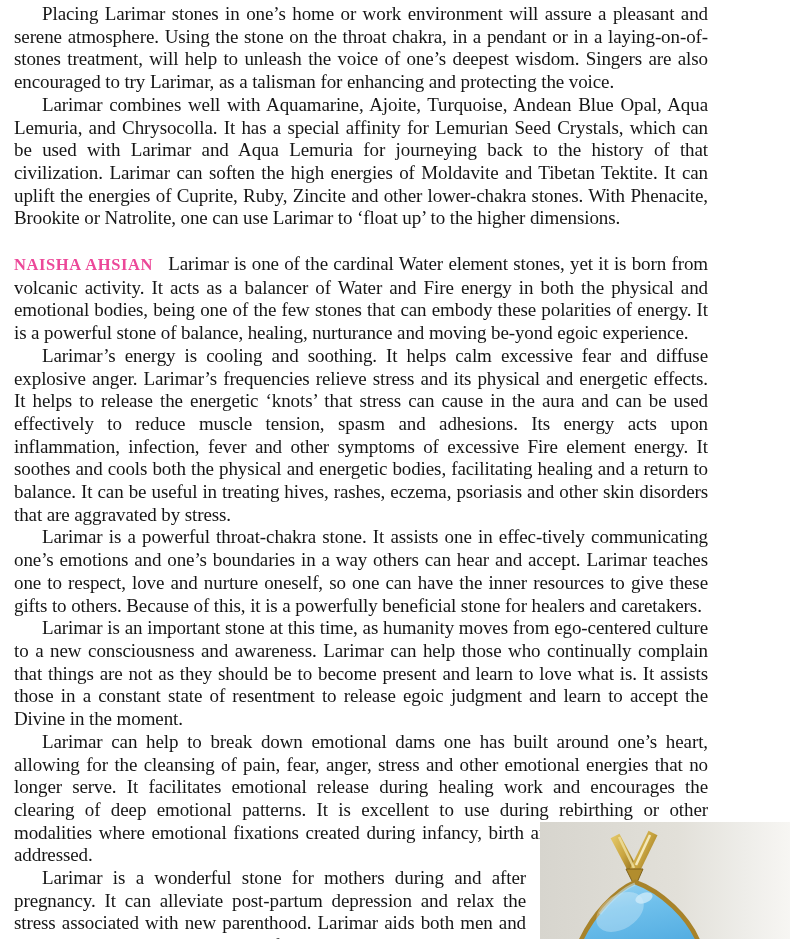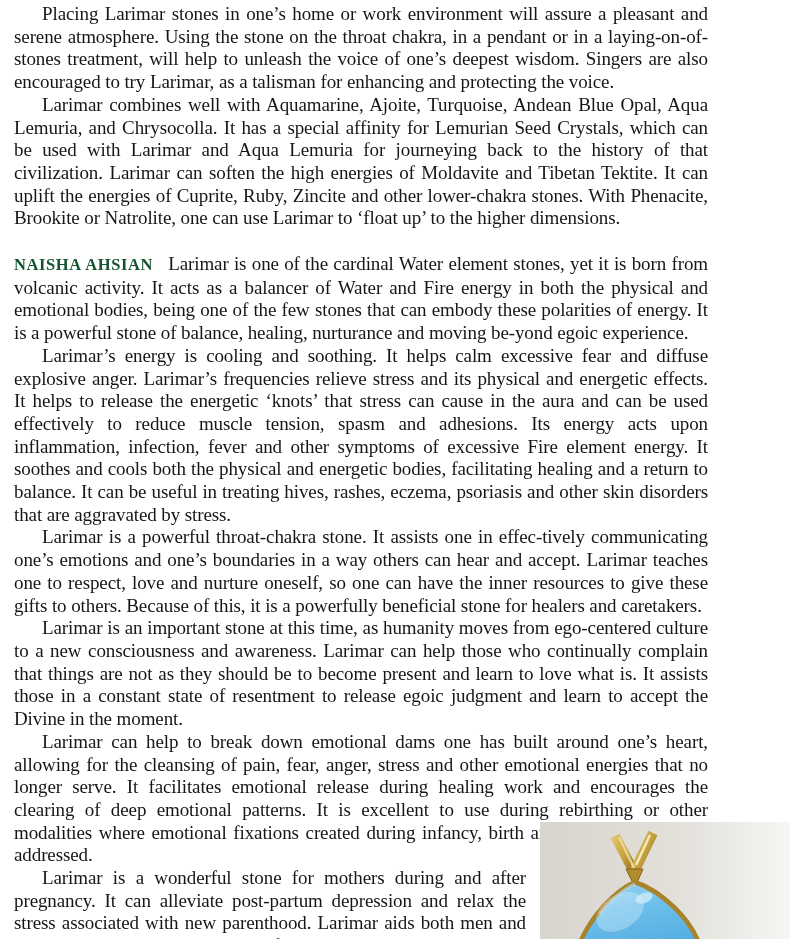--- a/index.html
+++ b/index.html
@@ -12,21 +12,21 @@
   .text-col {
     position:absolute; left:14px; top:3px; width:694px;
     font-size:19px; line-height:22.7px;
     text-align:justify; letter-spacing:-0.1px;
   }
   .text-col p { margin:0; padding:0; }
   p.ind { text-indent:28px; }
   p.gap { margin-top:23px; }
   p.wrap { margin-right:182px; }
   .author-heading {
-    color:#14532d; font-weight:bold; font-size:16.5px;
+    color:#ec4899; font-weight:bold; font-size:16.5px;
     letter-spacing:0.6px; margin-right:15px; white-space:nowrap;
   }
   .photo {
     position:absolute; left:540px; top:822px; width:250px; height:121px;
     overflow:hidden;
   }
   .photo svg { display:block; }
 </style>
 </head>
 <body>

